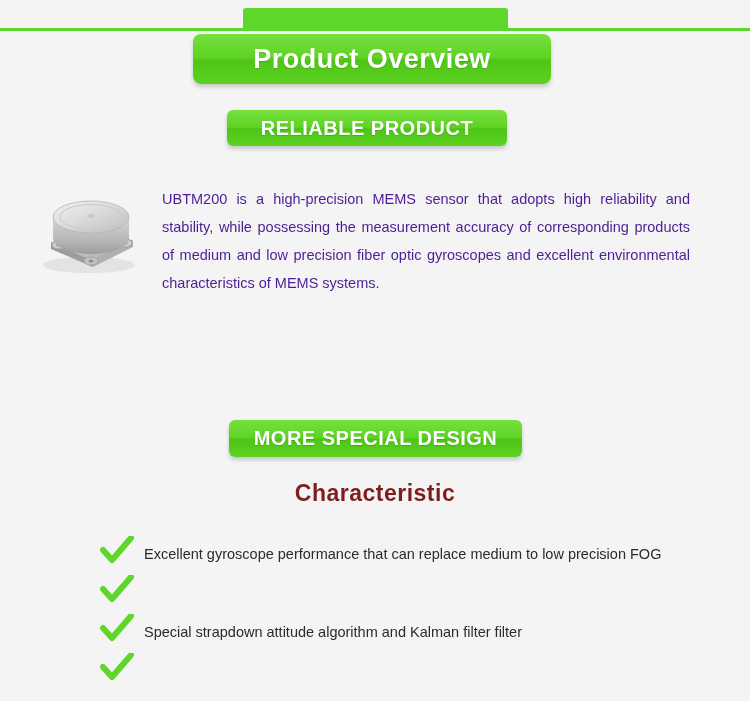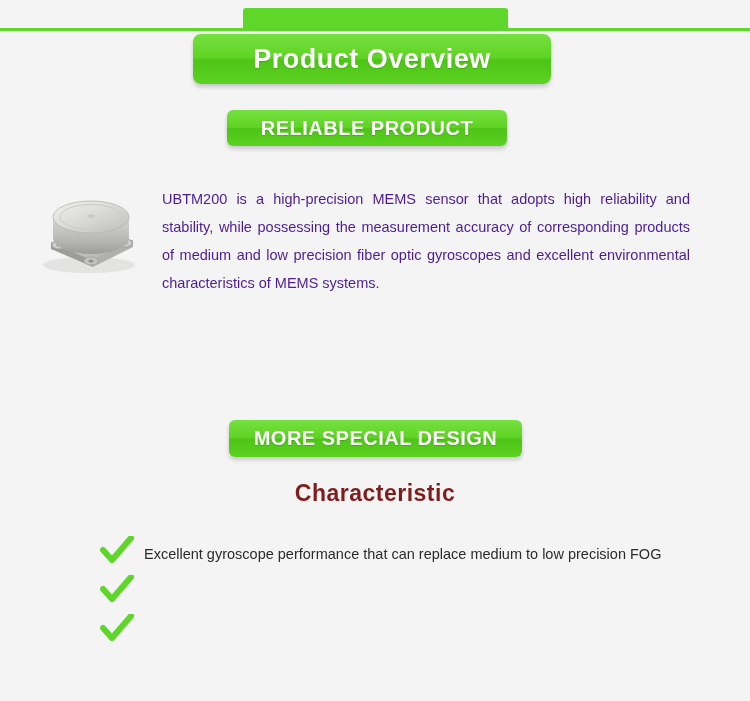--- a/index.html
+++ b/index.html
@@ -200,14 +200,22 @@
         <path d="M3 14 L12 24 L31 2" fill="none" stroke="#5ed62a" stroke-width="6" stroke-linecap="round" stroke-linejoin="round"></path>
       </svg>
     </span>
   </div>
   <div class="feature-item">
     <span class="check">
       <svg width="34" height="30" viewBox="0 0 34 30" xmlns="http://www.w3.org/2000/svg">
         <path d="M3 14 L12 24 L31 2" fill="none" stroke="#5ed62a" stroke-width="6" stroke-linecap="round" stroke-linejoin="round"></path>
       </svg>
     </span>
+    <span class="feature-text">Special strapdown attitude algorithm and Kalman filter filter</span>
+  </div>
+  <div class="feature-item">
+    <span class="check">
+      <svg width="34" height="30" viewBox="0 0 34 30" xmlns="http://www.w3.org/2000/svg">
+        <path d="M3 14 L12 24 L31 2" fill="none" stroke="#5ed62a" stroke-width="6" stroke-linecap="round" stroke-linejoin="round"></path>
+      </svg>
+    </span>
   </div>
 </div>
 
 </body></html>

